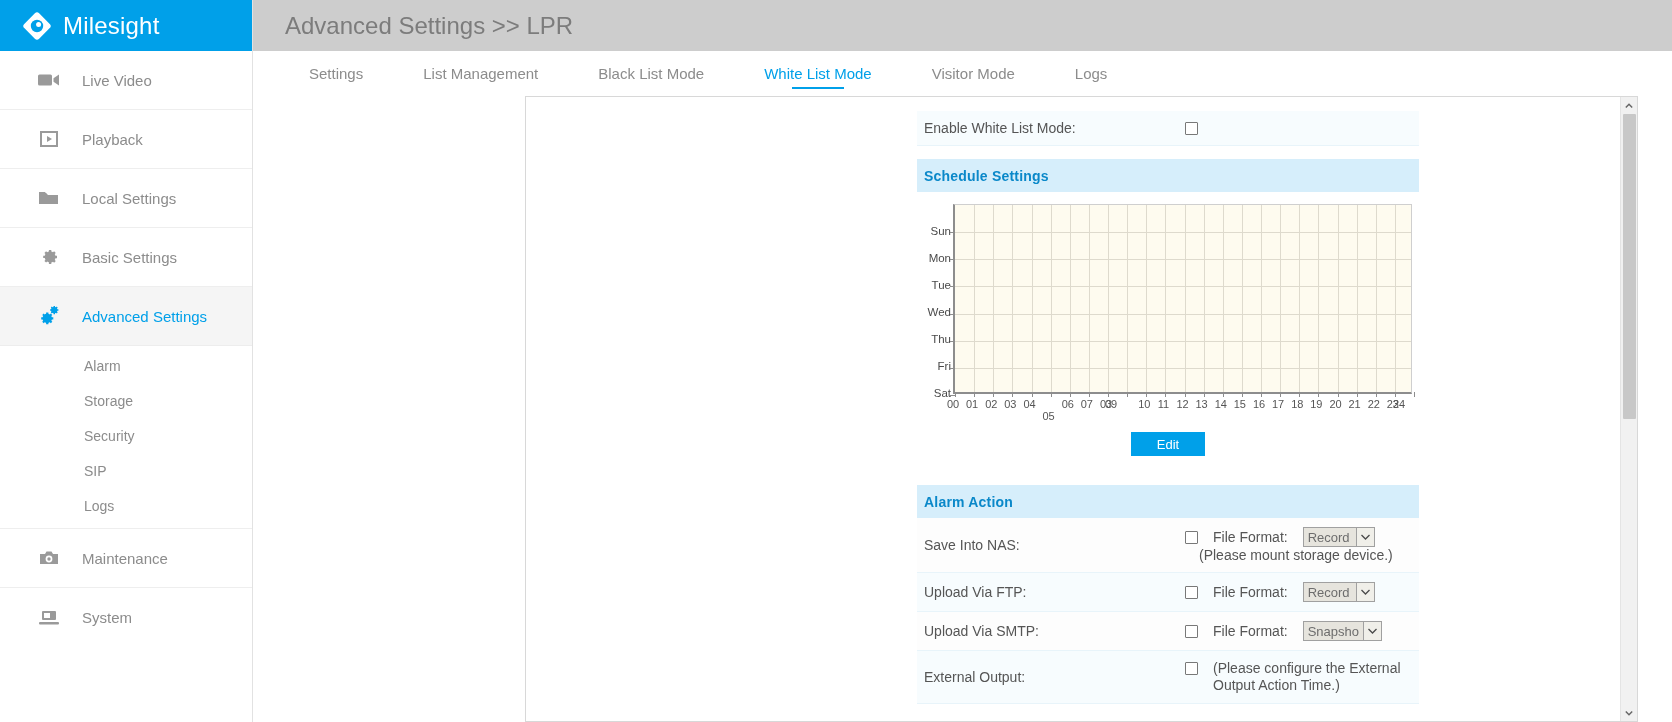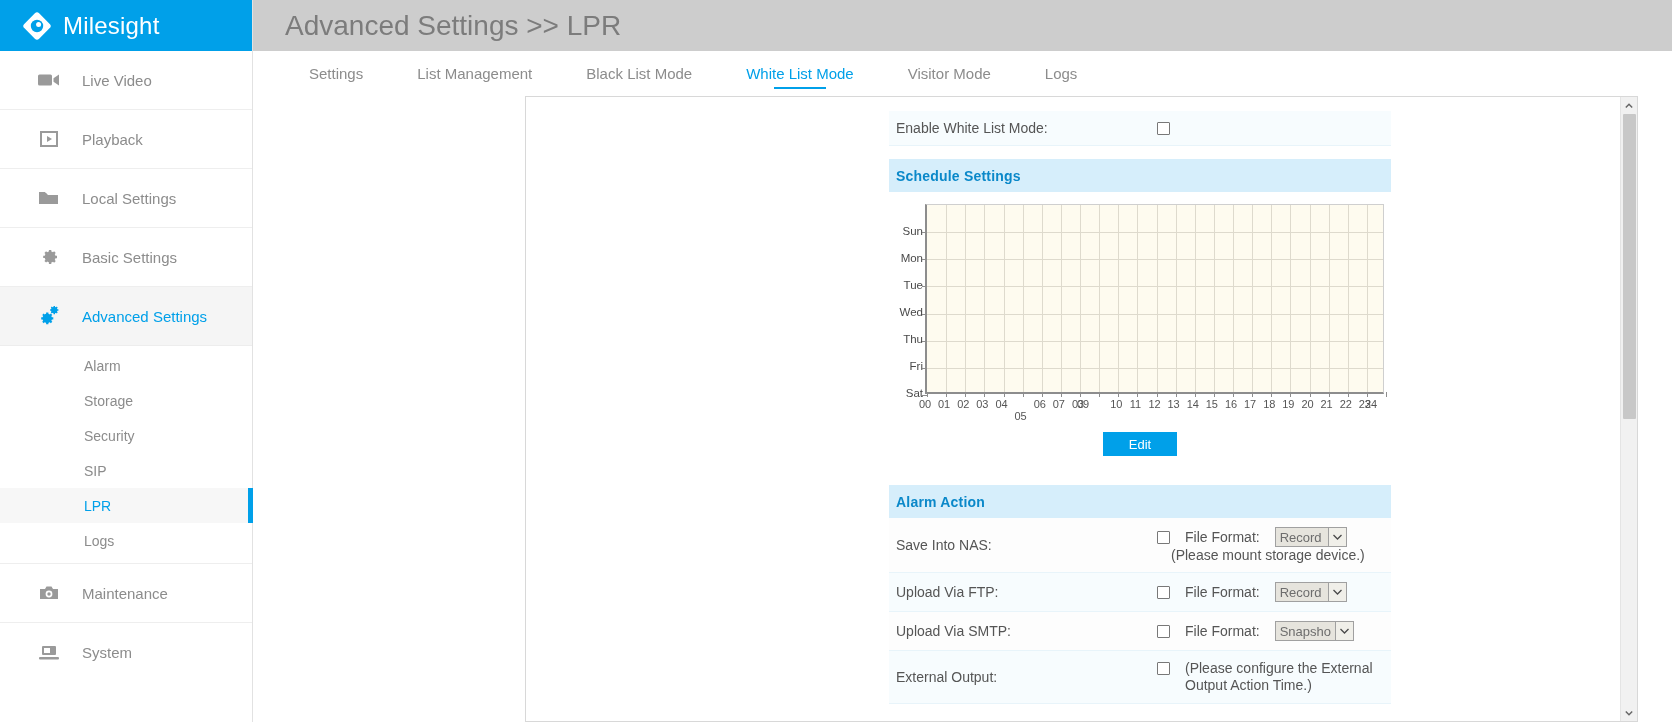--- a/index.html
+++ b/index.html
@@ -48,40 +48,41 @@
     background: #00a0e9;
   }
   .nav-sub-group { border-bottom: 1px solid #eeeeee; padding-top: 2px; padding-bottom: 5px; }
 
   
   .main { flex: 1 1 auto; height: 722px; display: flex; flex-direction: column; background:#fff; }
   .titlebar {
     height: 51px; background: #cdcdcd; display: flex; align-items: center;
     padding-left: 32px;
   }
-  .titlebar .title { font-size: 28px; color: #7c7c7c; }
+  .titlebar .title { font-size: 24px; color: #7c7c7c; }
 
   .tabbar {
-    height: 45px; display: flex; align-items: flex-start; padding-left: 33px; gap: 8px;
+    height: 45px; display: flex; align-items: flex-start; padding-left: 33px; gap: 14px;
     background: #fff;
   }
   .tab {
     font-size: 15px; color: #8c8c8c; cursor: pointer; padding: 0 23px;
     position: relative; height: 45px; display: flex; align-items: center;
   }
   .tab.active { color: #00a0e9; }
   .tab.active .tab-underline {
     position: absolute; left: 50%; transform: translateX(-50%);
     bottom: 7px; width: 52px; height: 2px; background: #00a0e9;
   }
 
   .content-wrap {
     flex: 1 1 auto; margin: 0 34px 0 272px; border: 1px solid #d8d8d8;
     position: relative; background: #fff; overflow: hidden;
     display: flex;
+    padding-left: 28px;
   }
   .content-scrollarea {
     flex: 1 1 auto; position: relative; overflow: hidden;
   }
 
   .panel {
     position: absolute; left: 363px; top: 14px; width: 502px;
   }
   .row {
     display: flex; align-items: stretch; min-height: 34px;
@@ -246,23 +247,20 @@
           <span class="lbl">Alarm</span>
         </div>
         <div class="nav-sub">
           <span class="lbl">Storage</span>
         </div>
         <div class="nav-sub">
           <span class="lbl">Security</span>
         </div>
         <div class="nav-sub">
           <span class="lbl">SIP</span>
-        </div>
-        <div class="nav-sub active">
-          <span class="lbl">LPR</span>
         </div>
         <div class="nav-sub">
           <span class="lbl">Logs</span>
         </div>
       </div>
 
       <div class="nav-item">
         <span class="ico">
           <svg width="22" height="18" viewBox="0 0 22 18">
               <path d="M2 5 L7 5 L8.5 2.6 L13.5 2.6 L15 5 L20 5 L20 15 L2 15 Z" fill="#9a9a9a"></path>

